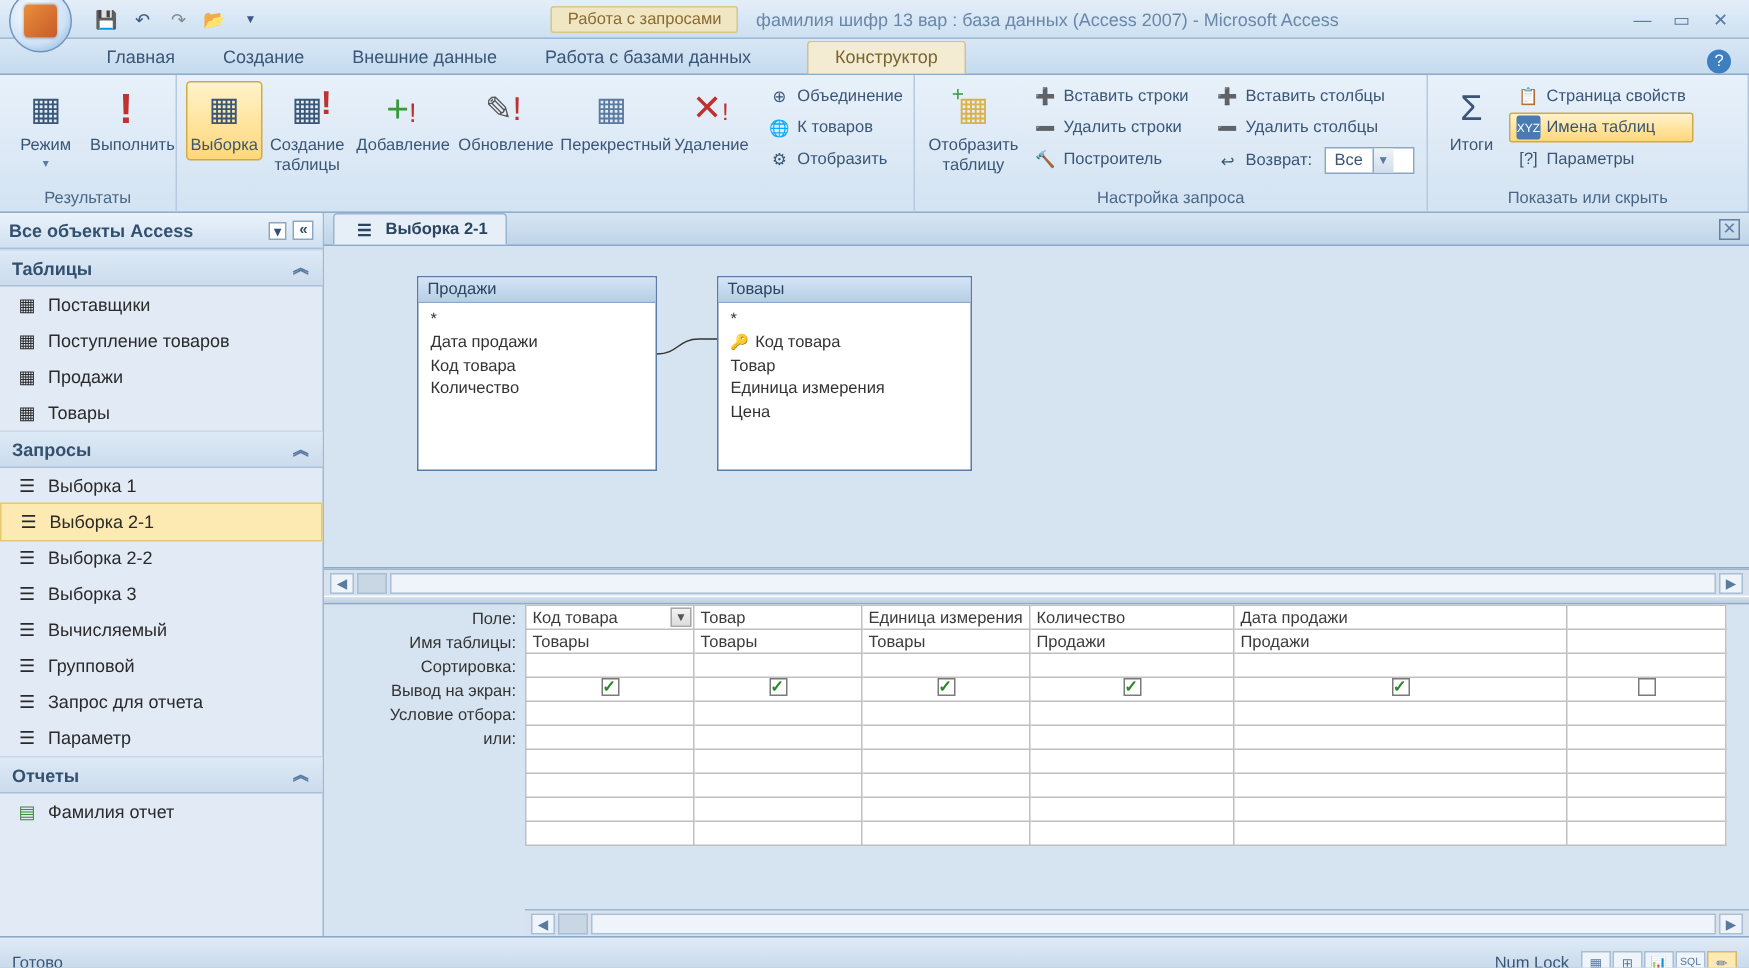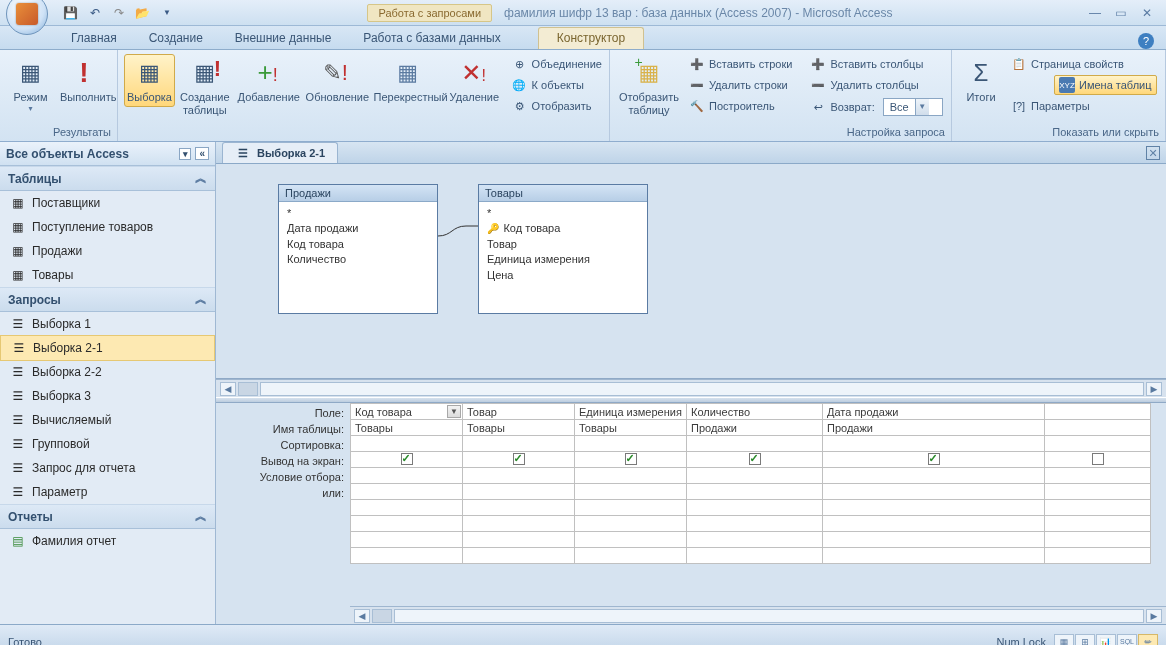--- a/index.html
+++ b/index.html
@@ -20,26 +20,26 @@
 
 .tabstrip { height: 24px; display: flex; align-items: flex-end; padding-left: 56px; background: linear-gradient(#d8e7f5,#c6dbef); border-bottom: 1px solid #8daccb;}
 .tab { padding: 3px 14px 4px; color: #3a5676; cursor: default; border: 1px solid transparent; border-bottom: none; border-radius: 3px 3px 0 0; margin-right: 2px; text-align: right;}
 .tab-context { background: #f3ecd3; border: 1px solid #d0c190; border-bottom:none; color: #7a6630; border-radius:3px 3px 0 0; padding:3px 18px 4px;}
 .help-icon { margin-left: auto; margin-right: 12px; width: 16px; height: 16px; border-radius: 50%; background: #3e7fc1; color: #fff; text-align: center; line-height: 16px; font-size: 11px;}
 
 
 .ribbon { height: 92px; background: linear-gradient(#e8f1fa, #d3e3f2); border-bottom: 1px solid #8fadce; display: flex; }
 .rgroup { border-right: 1px solid #b6c9df; display: flex; flex-direction: column; padding: 2px 6px; }
 .rgroup-body { flex: 1; display: flex; align-items: flex-start; gap: 2px; padding-top:2px;}
-.rgroup-label { text-align: right; font-size: 11px; color: #4a6788; padding: 1px 0; }
+.rgroup-label { text-align: center; font-size: 11px; color: #4a6788; padding: 1px 0; }
 .rbig { width: 54px; text-align: center; padding: 2px 2px; border: 1px solid transparent; border-radius: 3px; font-size: 11px; color:#3a5676; line-height:1.15;}
 .rbig.active { background: linear-gradient(#fff3c9,#ffd77a); border-color: #d0aa4a; }
 .rbig .ic { width: 32px; height: 32px; margin: 0 auto 2px; display:flex;align-items:center;justify-content:center; font-size:22px;}
 .rsmall { display: flex; align-items: center; gap: 4px; font-size: 11px; color: #3a5676; padding: 1px 4px; white-space: nowrap; border:1px solid transparent; border-radius:2px;}
-.rsmall.active { background: linear-gradient(#fff3c9,#ffd77a); border-color: #d0aa4a; margin-left: 48px;}
+.rsmall.active { background: linear-gradient(#fff3c9,#ffd77a); border-color: #d0aa4a;}
 .rsmall .ic { width: 16px; height: 16px; display:inline-flex;align-items:center;justify-content:center;}
 .rcol { display: flex; flex-direction: column; gap: 1px; }
 
 
 .main { display: flex; height: 482px; }
 .nav { width: 216px; background: #e2ebf5; border-right: 1px solid #9fb8d3; display:flex;flex-direction:column;}
 .nav-header { height: 24px; background: linear-gradient(#eaf2fb,#d0e1f1); border-bottom:1px solid #a8c0d9; display:flex;align-items:center;padding:0 6px; font-weight:bold; color:#33506f;}
 .nav-header .dd { margin-left:auto; display:flex;gap:4px;align-items:center;}
 .nav-section { background: linear-gradient(#dde9f6,#cbdced); border-top:1px solid #c7d8ea; border-bottom:1px solid #a8c0d9; padding:3px 8px; font-weight:bold; color:#33506f; display:flex;align-items:center;}
 .nav-section .chev{margin-left:auto;color:#5a7aa0;}
@@ -172,21 +172,21 @@
           </div>
           <div>Удаление</div>
         </div>
       <div class="rcol" style="margin-left:4px;">
         <div class="rsmall">
             <span class="ic">⊕</span>
             <span>Объединение</span>
           </div>
         <div class="rsmall">
             <span class="ic">🌐</span>
-            <span>К объекты</span>
+            <span>К товаров</span>
           </div>
         <div class="rsmall">
             <span class="ic">⚙</span>
             <span>Отобразить</span>
           </div>
       </div>
     </div>
   </div>
   <div class="rgroup" style="width:342px;">
     <div class="rgroup-body">

